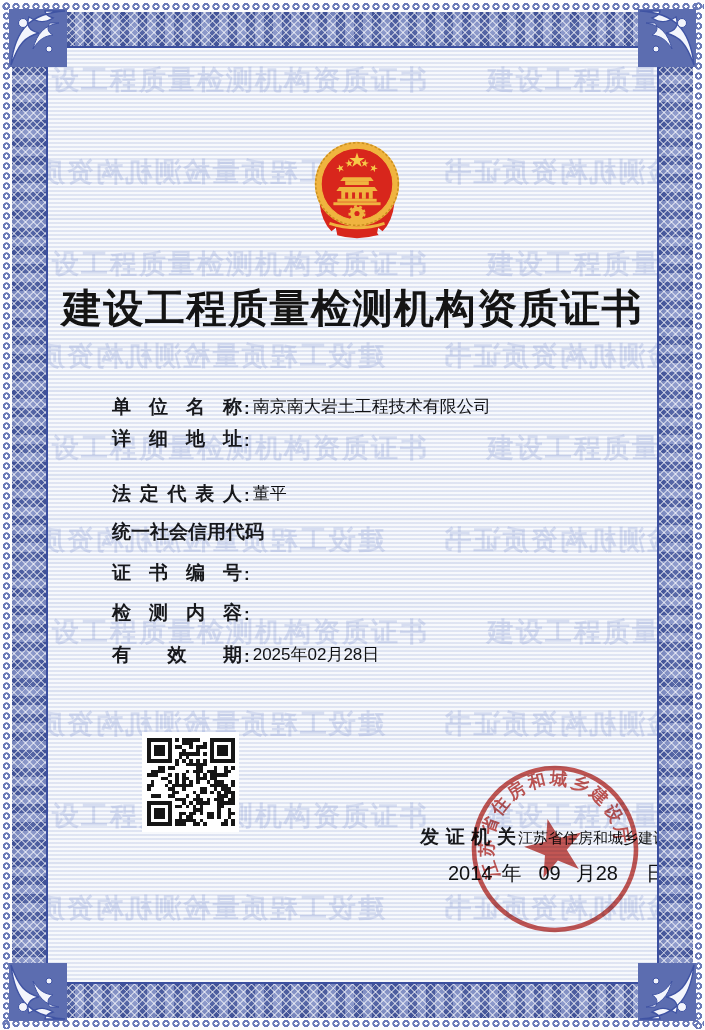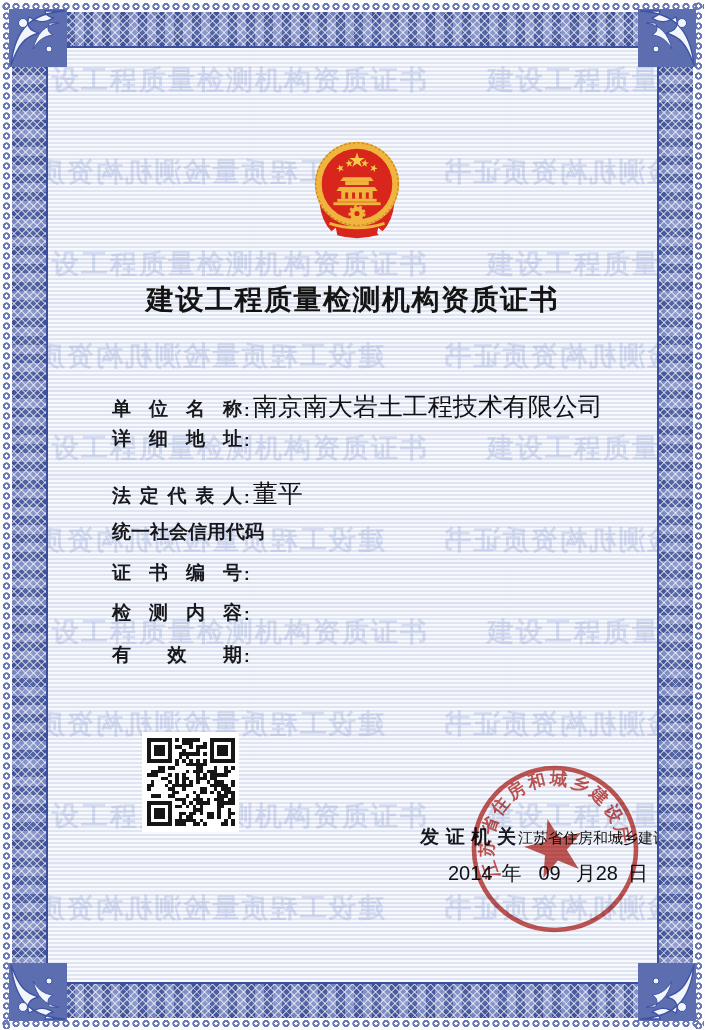--- a/index.html
+++ b/index.html
@@ -37,37 +37,37 @@
     background-color:#eef1f8;
     background-image:
       repeating-linear-gradient(180deg, rgba(255,255,255,.55) 0 2px, rgba(205,213,236,.45) 2px 4px),
       repeating-linear-gradient(180deg, rgba(255,255,255,0) 0 38px, rgba(175,190,224,.14) 38px 43px);}
   .wm-row{position:absolute;white-space:nowrap;font-size:27px;font-weight:600;
     letter-spacing:2px;color:rgba(100,122,196,.21);user-select:none;}
   .wm-row.flip{transform:scaleX(-1);}
   
   .emblem{position:absolute;left:250px;top:88px;z-index:2;}
   .title{position:absolute;left:0;right:0;top:233px;text-align:center;z-index:2;
-    font-size:28px;font-weight:800;letter-spacing:1.5px;color:#141414;}
+    font-size:40px;font-weight:800;letter-spacing:1.5px;color:#141414;}
   .fields{position:absolute;left:64px;top:0;z-index:2;}
   .field-row{position:absolute;display:flex;align-items:center;}
   .field-label{width:130px;display:flex;justify-content:space-between;
     font-size:19px;font-weight:700;color:#17181c;flex:none;}
   .field-colon{font-size:17px;font-weight:700;color:#17181c;margin:4px 3px 0 2px;flex:none;}
-  .field-value{width:378px;font-size:25px;color:#101114;line-height:1.18;font-family:Liberation Mono, monospace;}
+  .field-value{width:378px;font-size:17px;color:#101114;line-height:1.18;}
   .qr-box{position:absolute;left:94px;top:684px;width:97px;height:100px;background:#fff;
     z-index:2;display:flex;align-items:center;justify-content:center;}
   .issuer-row{position:absolute;left:372px;top:776px;display:flex;align-items:baseline;z-index:2;}
   .issuer-label{width:96px;display:flex;justify-content:space-between;
     font-size:19px;font-weight:700;color:#17181c;flex:none;}
   .issuer-value{font-size:15px;color:#101114;margin-left:2px;white-space:nowrap;}
   .date-row{position:absolute;left:400px;top:812px;font-size:20px;color:#101114;z-index:2;white-space:nowrap;}
   .date-row span{display:inline-block;}
   .d-year{margin-right:9px}.d-yu{margin-right:17px}.d-month{margin-right:15px}
-  .d-day{margin-right:10px}
+  .d-day{margin-right:28px}
   .seal{position:absolute;left:418px;top:712px;z-index:4;mix-blend-mode:multiply;opacity:.88;
     transform:rotate(-14deg);}
 </style>
 </head>
 <body>
 
 <div class="stage">
 
   <div class="lace h t"></div>
   <div class="lace h b"></div>
@@ -227,20 +227,21 @@
           </div>
           <span class="field-colon">:</span>
         </div>
         <div class="field-row" style="top: 594px;">
           <div class="field-label">
             <span>有</span>
             <span>效</span>
             <span>期</span>
           </div>
           <span class="field-colon">:</span>
+          <div class="field-value">2025年02月28日</div>
         </div>
       </div>
 
     <div class="qr-box">
       <svg id="qr" width="88" height="88" viewBox="0 0 25 25" shape-rendering="crispEdges">
           <rect x="0" y="0" width="1" height="1" fill="#161616"></rect>
           <rect x="1" y="0" width="1" height="1" fill="#161616"></rect>
           <rect x="2" y="0" width="1" height="1" fill="#161616"></rect>
           <rect x="3" y="0" width="1" height="1" fill="#161616"></rect>
           <rect x="4" y="0" width="1" height="1" fill="#161616"></rect>

